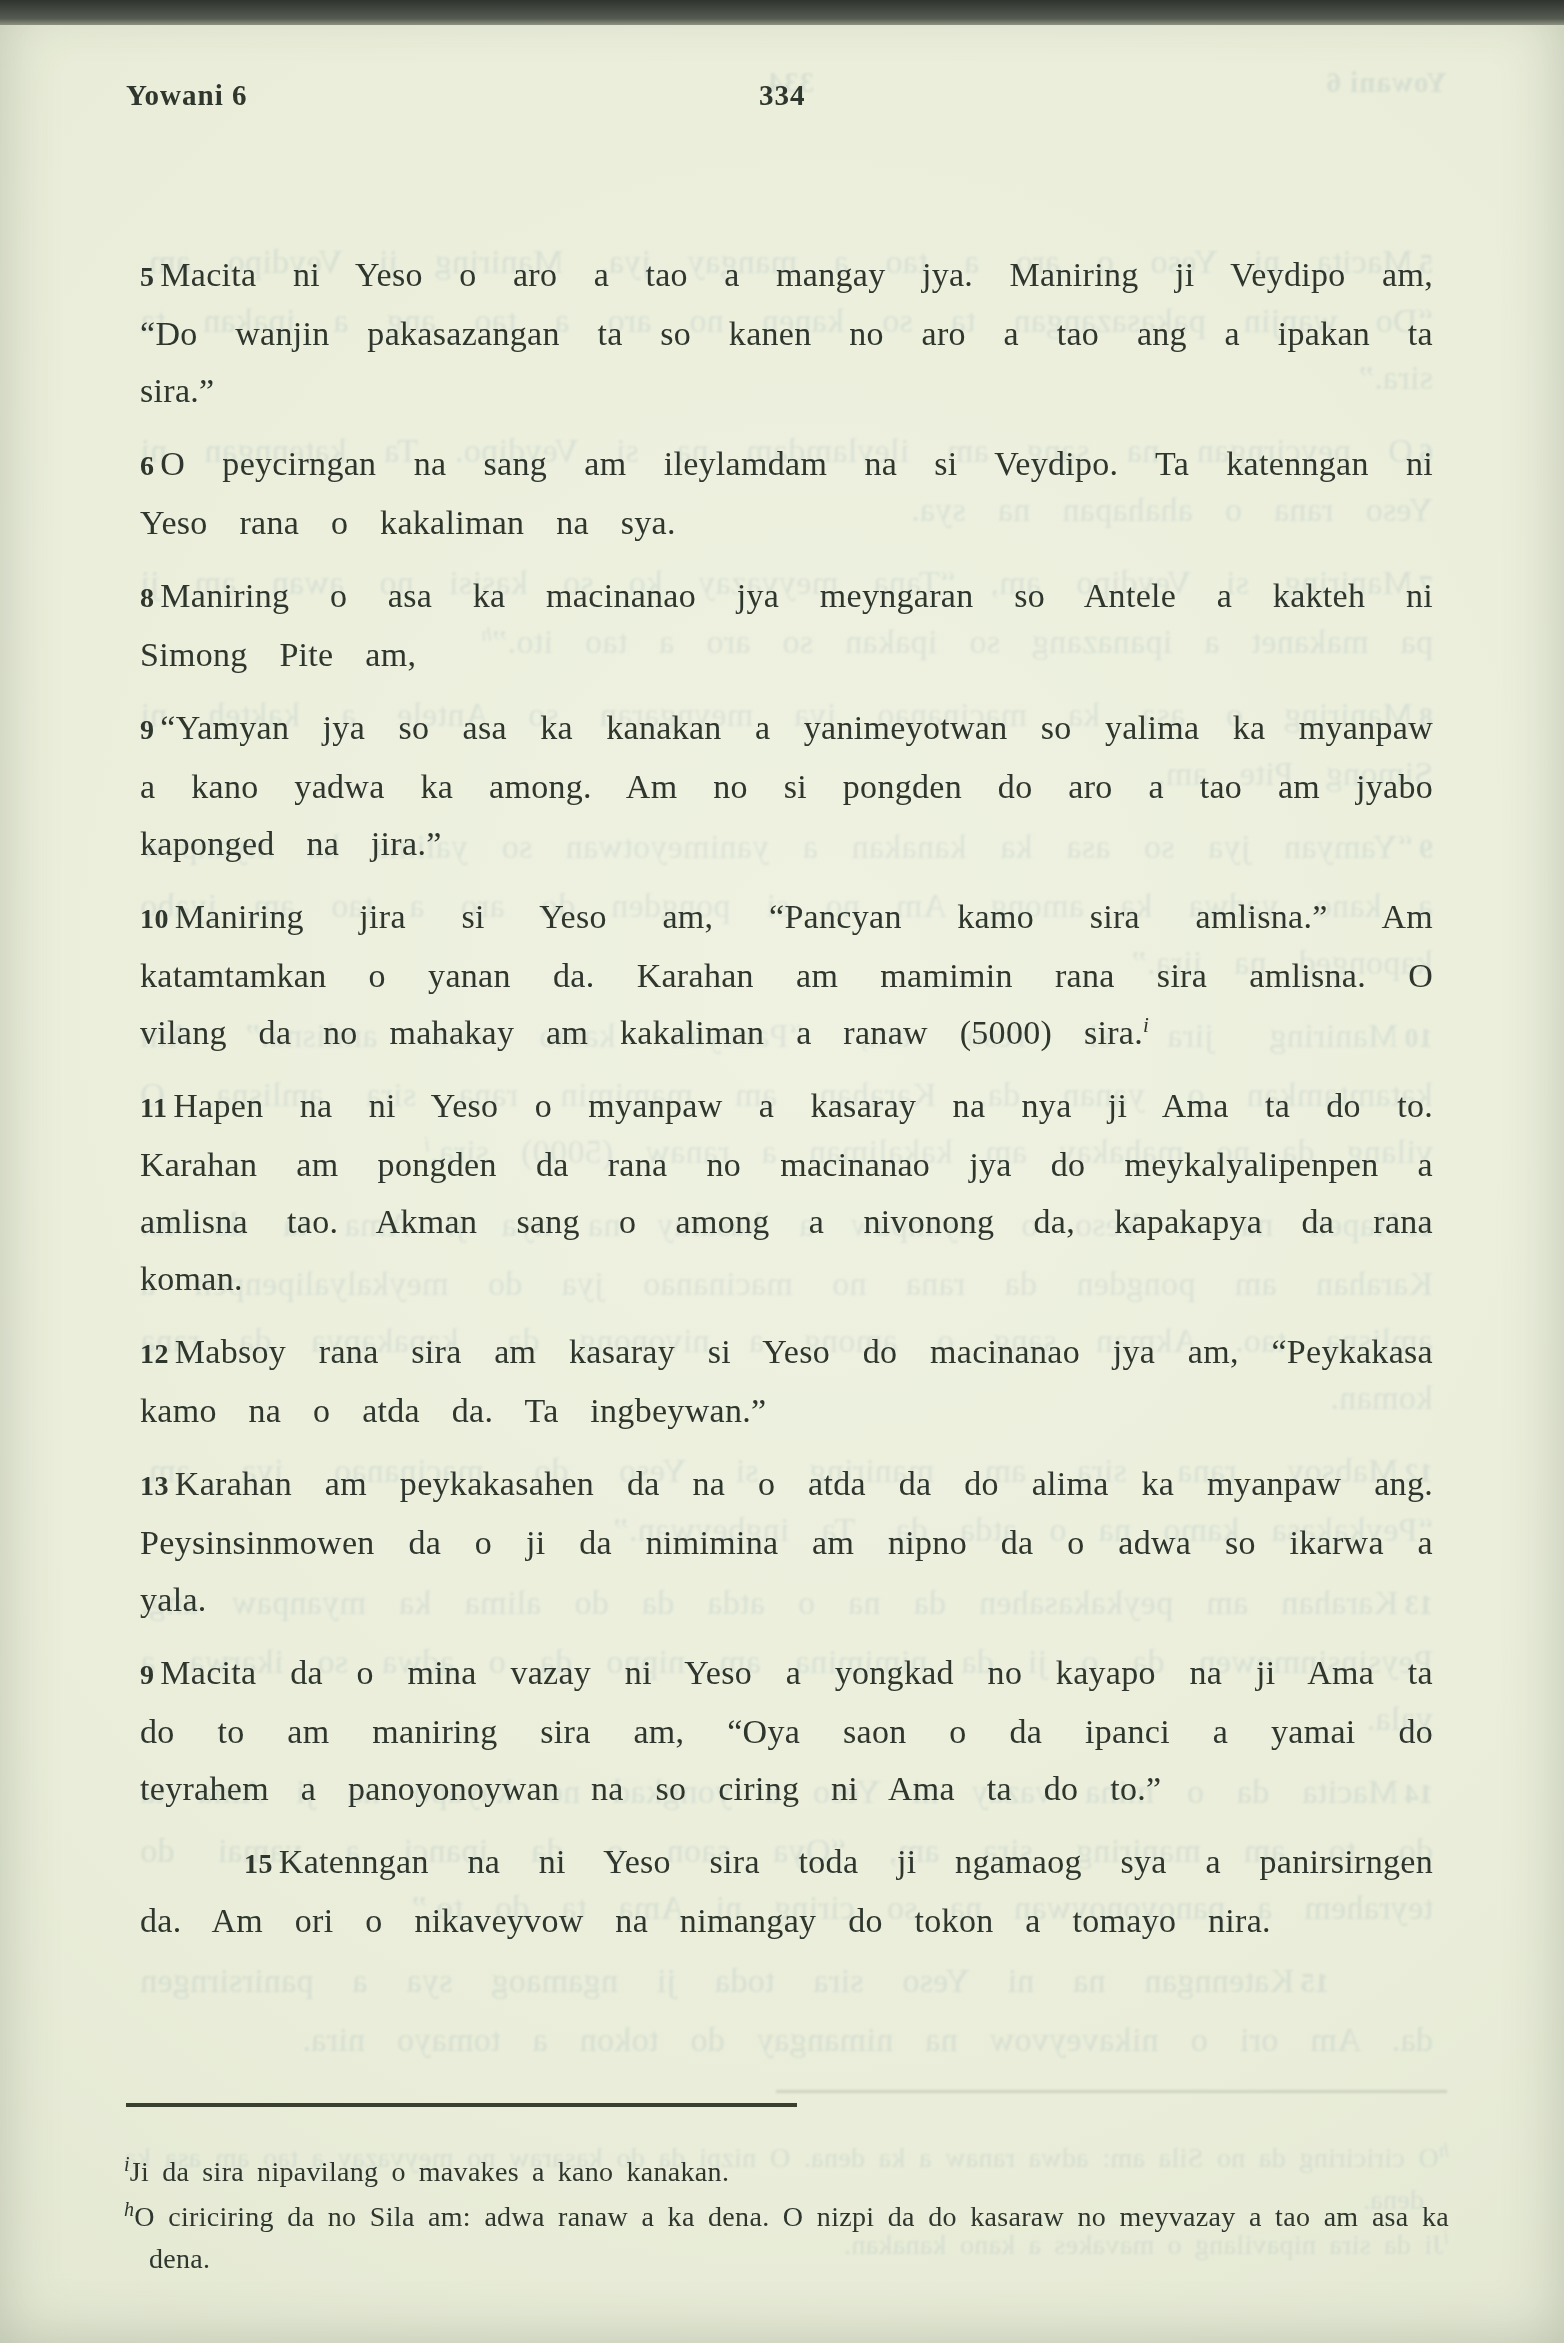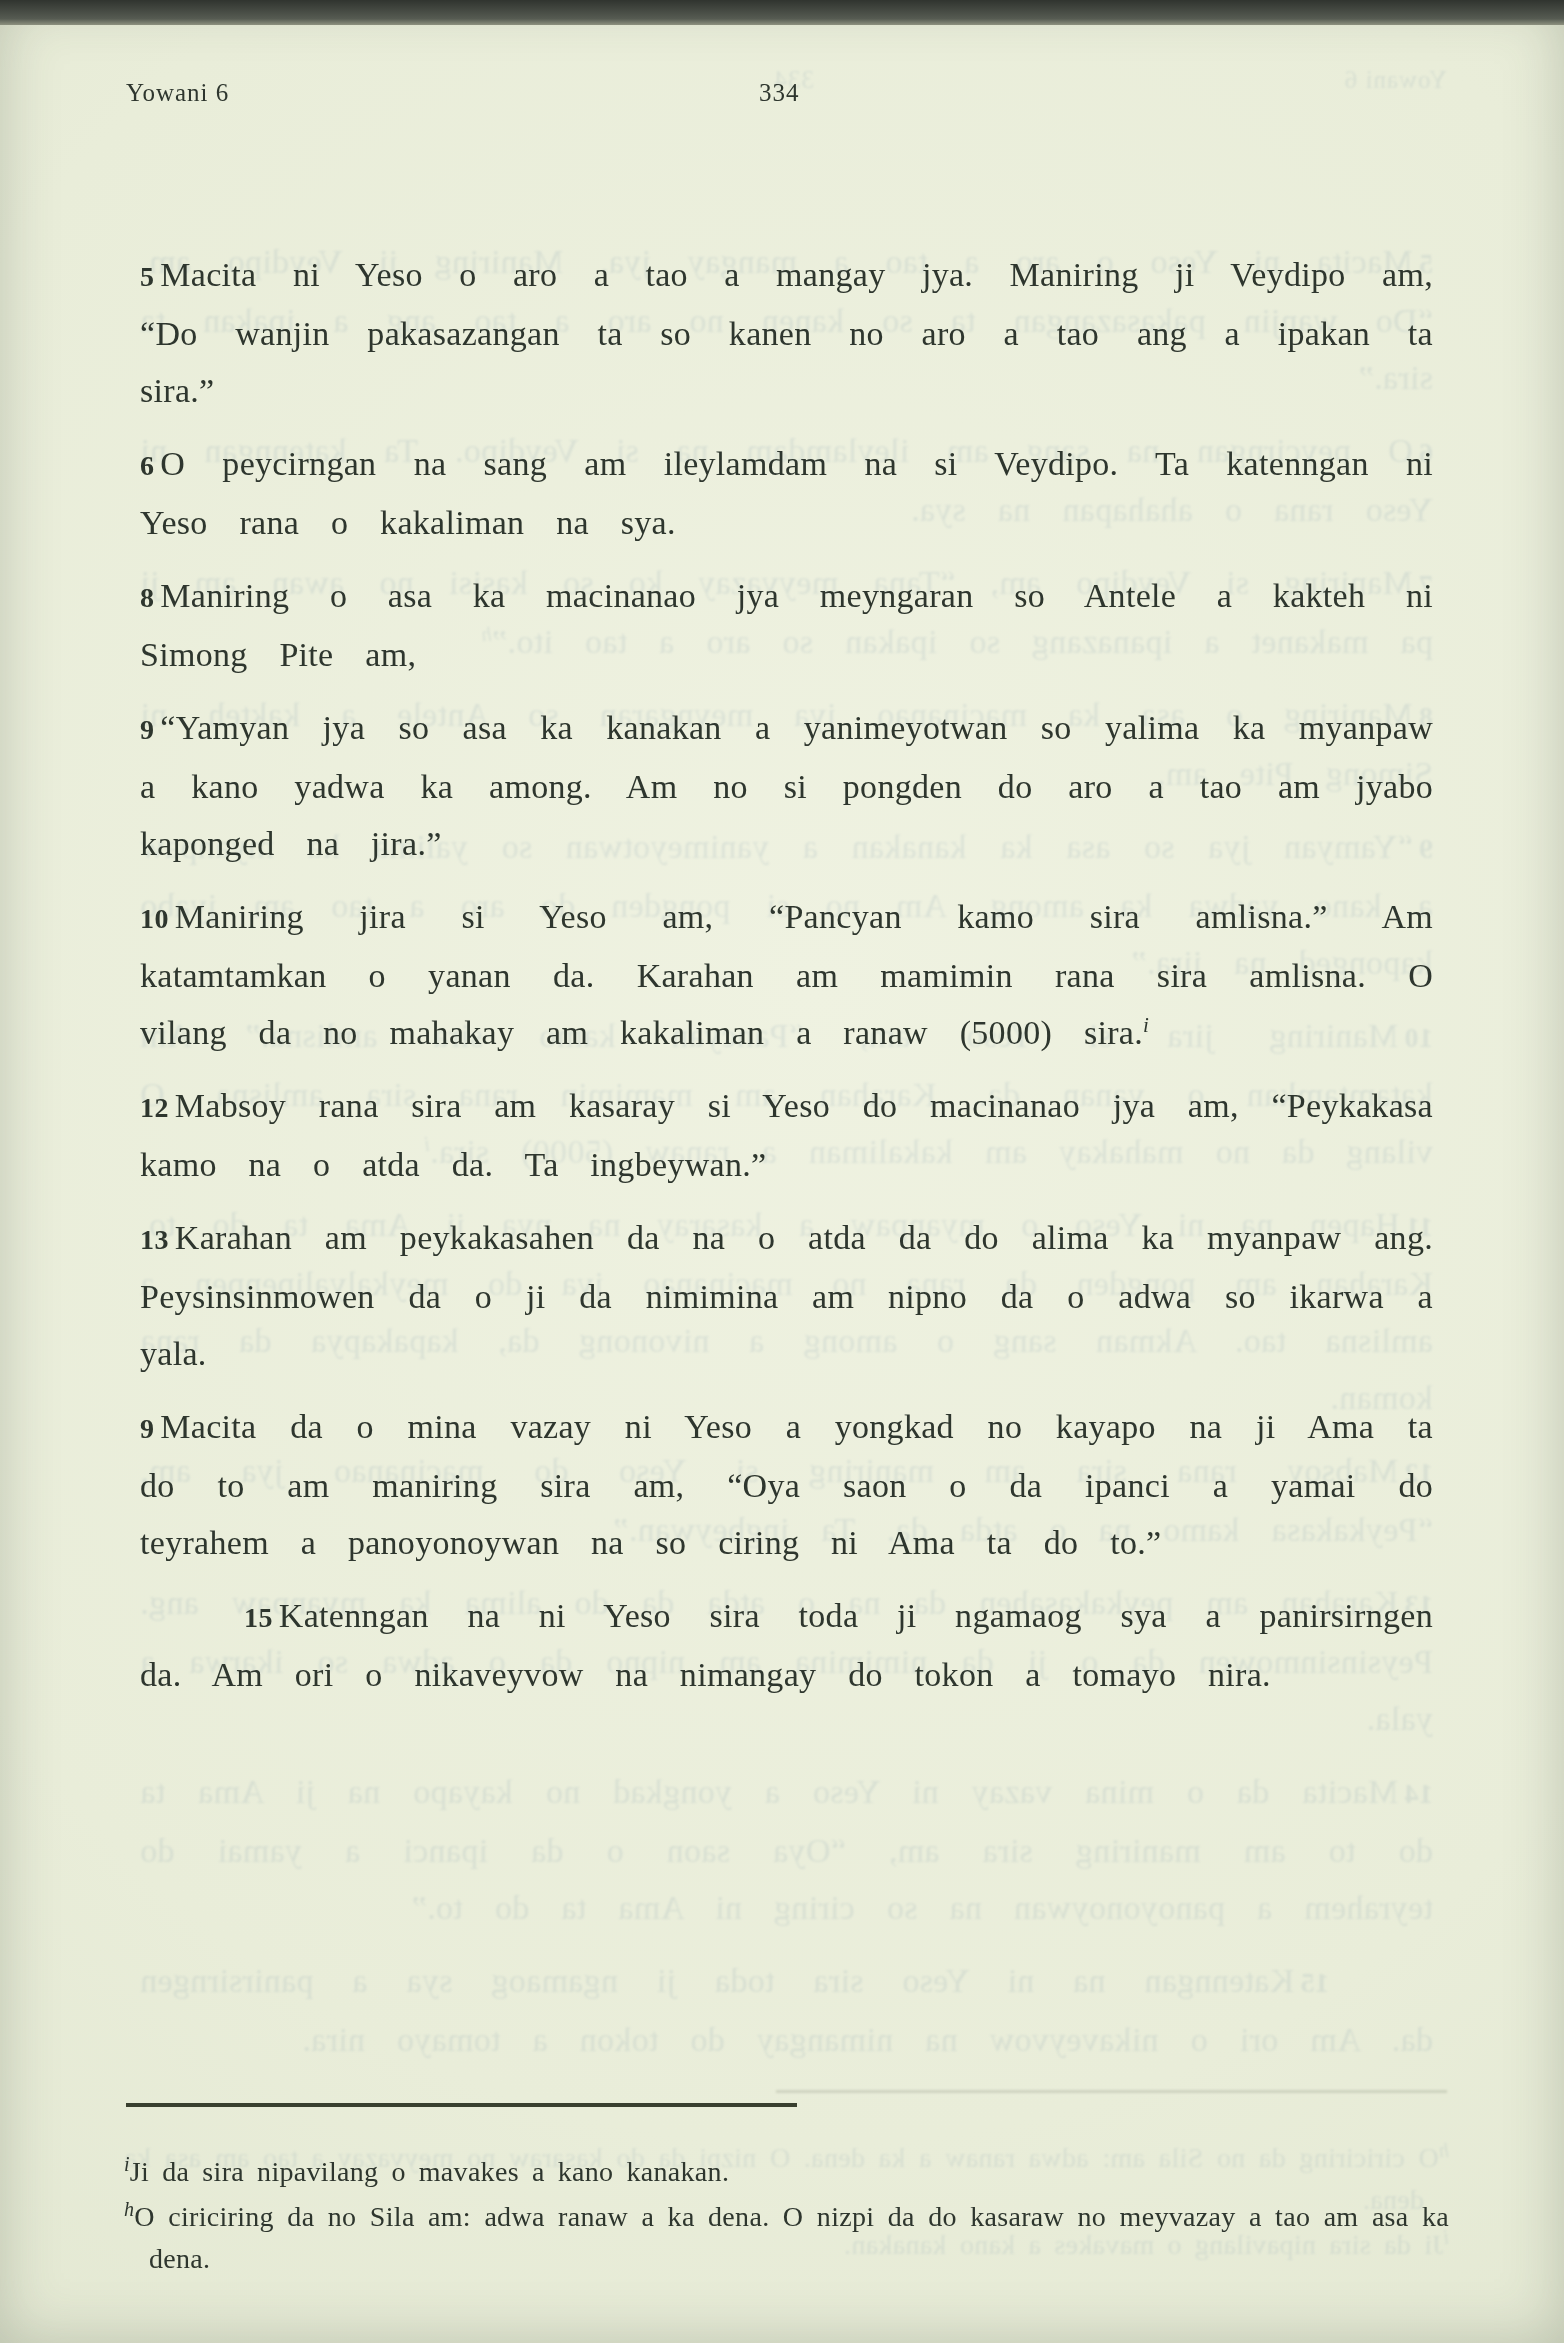--- a/index.html
+++ b/index.html
@@ -38,22 +38,22 @@
     color: #6d8ba3;
     filter: blur(1.3px);
     pointer-events: none;
     user-select: none;
   }
 
   .running-header {
     position: absolute;
     top: 79px; left: 0; width: 100%;
     height: 42px;
-    font-size: 25px;
-    font-weight: normal;
+    font-size: 29px;
+    font-weight: bold;
     letter-spacing: 1px;
   }
   .running-header .head-title { position: absolute; left: 1.9px; top: 0; }
   .running-header .head-page  { position: absolute; left: 635px; top: 0; }
 
   .verses {
     position: absolute;
     top: 230px; left: 0;
     width: 1325px;
     max-height: 1863px;
@@ -179,20 +179,21 @@
 
     <p class="verse"><span class="vnum">6</span><span class="vtext">O peycirngan na sang am ileylamdam na si Veydipo. Ta katenngan ni Yeso rana o kakaliman na sya.</span></p>
 
 
     <p class="verse"><span class="vnum">8</span><span class="vtext">Maniring o asa ka macinanao jya meyngaran so Antele a kakteh ni Simong Pite am,</span></p>
 
     <p class="verse"><span class="vnum">9</span><span class="vtext">“Yamyan jya so asa ka kanakan a yanimeyotwan so yalima ka myanpaw a kano yadwa ka among. Am no si pongden do aro a tao am jyabo kaponged na jira.”</span></p>
 
     <p class="verse"><span class="vnum">10</span><span class="vtext">Maniring jira si Yeso am, “Pancyan kamo sira amlisna.” Am katamtamkan o yanan da. Karahan am mamimin rana sira amlisna. O vilang da no mahakay am kakaliman a ranaw (5000) sira.</span><sup class="vref">i</sup></p>
 
+    <p class="verse"><span class="vnum">11</span><span class="vtext">Hapen na ni Yeso o myanpaw a kasaray na nya ji Ama ta do to. Karahan am pongden da rana no macinanao jya do meykalyalipenpen a amlisna tao. Akman sang o among a nivonong da, kapakapya da rana koman.</span></p>
 
     <p class="verse"><span class="vnum">12</span><span class="vtext">Mabsoy rana sira am kasaray si Yeso do macinanao jya am, “Peykakasa kamo na o atda da. Ta ingbeywan.”</span></p>
 
     <p class="verse"><span class="vnum">13</span><span class="vtext">Karahan am peykakasahen da na o atda da do alima ka myanpaw ang. Peysinsinmowen da o ji da nimimina am nipno da o adwa so ikarwa a yala.</span></p>
 
     <p class="verse"><span class="vnum">9</span><span class="vtext">Macita da o mina vazay ni Yeso a yongkad no kayapo na ji Ama ta do to am maniring sira am, “Oya saon o da ipanci a yamai do teyrahem a panoyonoywan na so ciring ni Ama ta do to.”</span></p>
 
     <p class="verse indent"><span class="vnum">15</span><span class="vtext">Katenngan na ni Yeso sira toda ji ngamaog sya a panirsirngen da. Am ori o nikaveyvow na nimangay do tokon a tomayo nira.</span></p>
   </div>
 

